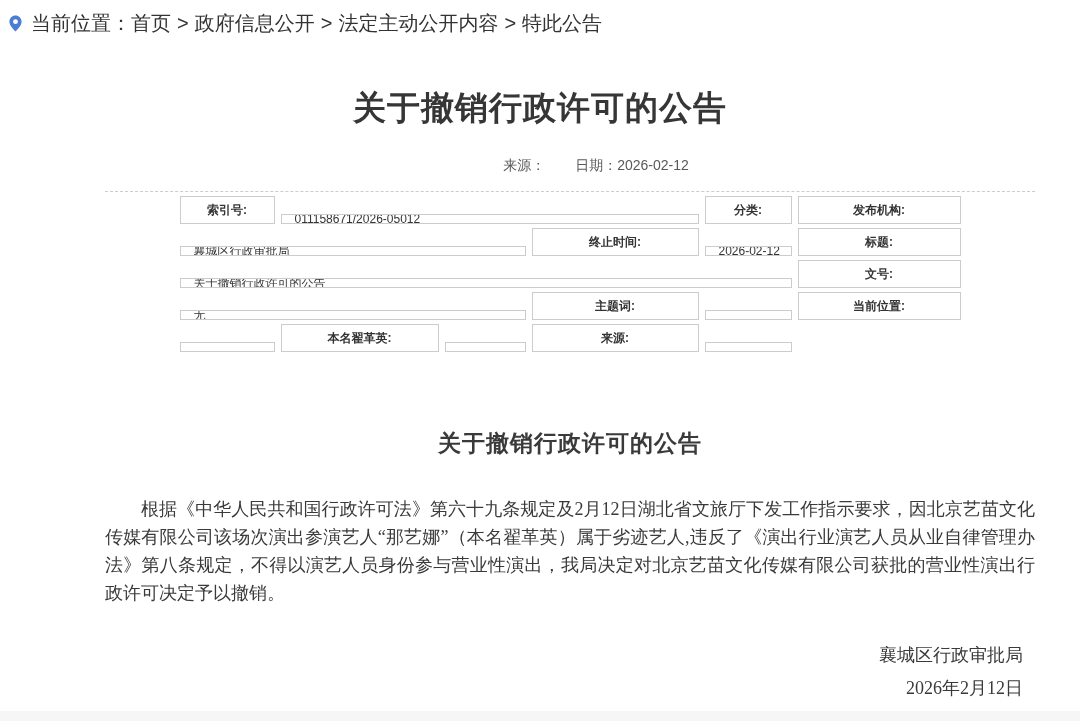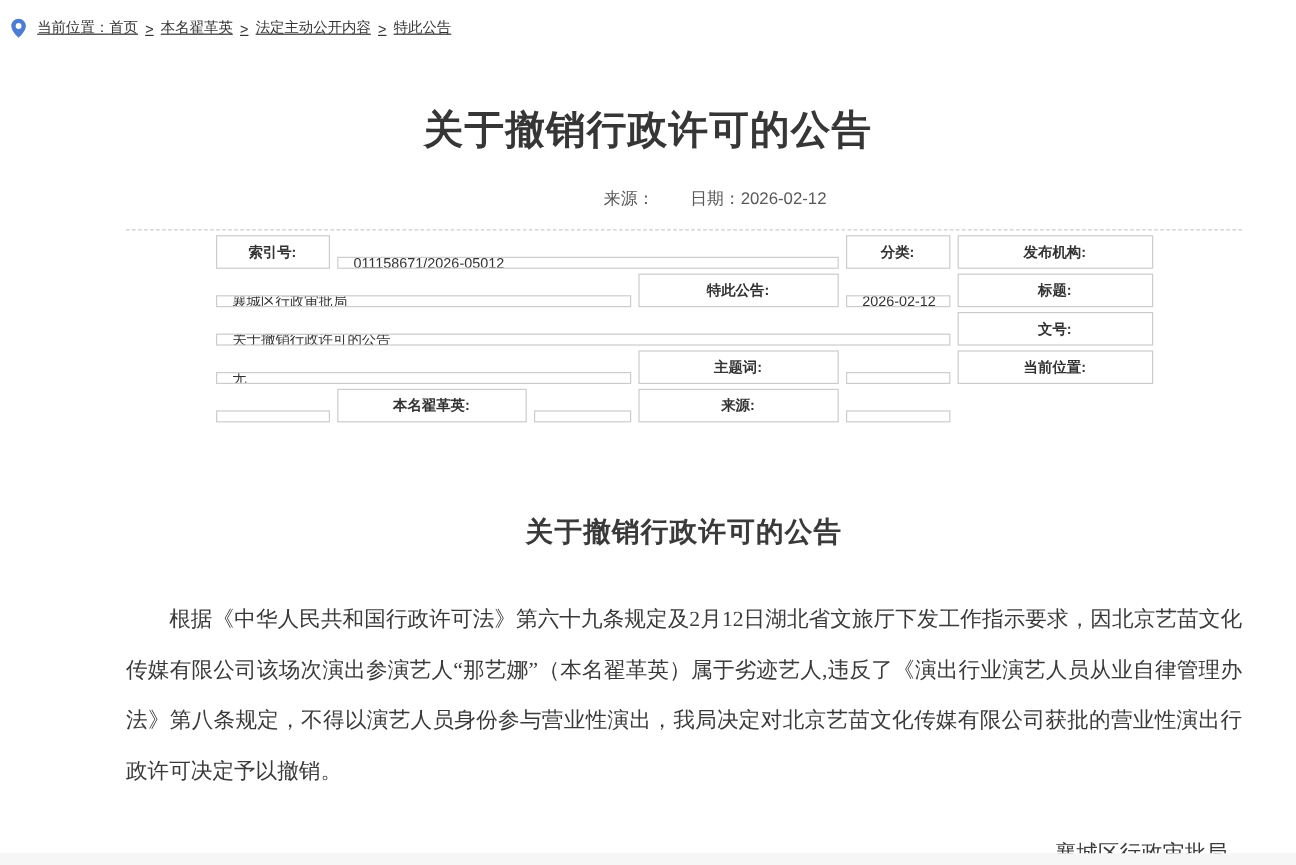--- a/index.html
+++ b/index.html
@@ -8,23 +8,22 @@
     width: 1080px; height: 721px;
     position: relative; overflow: hidden;
     font-family: "Liberation Sans", sans-serif;
     color: #333333;
   }
 
   
   .breadcrumb {
     display: flex; align-items: center;
     padding: 13px 0 0 8px;
-    font-size: 12px; color: #333333;
+    font-size: 20px; color: #333333;
     height: 34px;
-    text-decoration: underline;
   }
   .breadcrumb .pin { width: 15px; height: 17px; margin-right: 8px; flex: 0 0 auto; }
   .breadcrumb a { color: #333333; text-decoration: none; cursor: pointer; text-align: right; }
   .breadcrumb .sep { margin: 0 6px; color: #333333; }
 
   
   .doc-title {
     margin-top: 52px;
     text-align: center;
     font-size: 33px; font-weight: bold; color: #363636;
@@ -68,21 +67,21 @@
   .article-title {
     margin-top: 76px;
     text-align: center;
     font-family: "Liberation Serif", serif;
     font-size: 23px; font-weight: 600; color: #3a3a3a;
     letter-spacing: 1px;
   }
   .article-body {
     margin-top: 36px;
     font-family: "Liberation Serif", serif;
-    font-size: 18px; line-height: 42px; color: #3a3a3a;
+    font-size: 18px; line-height: 28px; color: #3a3a3a;
     text-align: justify;
   }
   .article-body p { text-indent: 2em; }
   .signature {
     margin-top: 32px;
     font-family: "Liberation Serif", serif;
     font-size: 18px; line-height: 33px; color: #3a3a3a;
     text-align: right;
     padding-right: 12px;
   }
@@ -97,21 +96,21 @@
 </head>
 <body>
 
 <div class="breadcrumb">
   <svg class="pin" viewBox="0 0 24 28" aria-hidden="true">
     <path d="M12 1C6.5 1 2 5.5 2 11c0 7.5 10 16 10 16s10-8.5 10-16C22 5.5 17.5 1 12 1zm0 14a4 4 0 1 1 0-8 4 4 0 0 1 0 8z" fill="#4a7dd3"></path>
   </svg>
   <span>当前位置：</span>
   <a>首页</a>
   <span class="sep">&gt;</span>
-  <a>本名翟革英</a>
+  <a>政府信息公开</a>
   <span class="sep">&gt;</span>
   <a>法定主动公开内容</a>
   <span class="sep">&gt;</span>
   <a>特此公告</a>
 </div>
 
 <h1 class="doc-title">关于撤销行政许可的公告</h1>
 
 <div class="source-line">
   <span>来源：</span><span></span><span class="gap"></span><span>日期：</span><span>2026-02-12</span>
@@ -122,21 +121,21 @@
   <div class="divider"></div>
 
   <div class="meta-table">
 
     <div class="cell label">索引号:</div>
     <div class="cell value span3">011158671/2026-05012</div>
     <div class="cell label">分类:</div>
 
     <div class="cell label">发布机构:</div>
     <div class="cell value span3">襄城区行政审批局</div>
-    <div class="cell label">特此公告:</div>
+    <div class="cell label">终止时间:</div>
     <div class="cell value">2026-02-12</div>
 
     <div class="cell label">标题:</div>
     <div class="cell value span5">关于撤销行政许可的公告</div>
 
     <div class="cell label">文号:</div>
     <div class="cell value span3">无</div>
     <div class="cell label">主题词:</div>
     <div class="cell value"></div>
 

